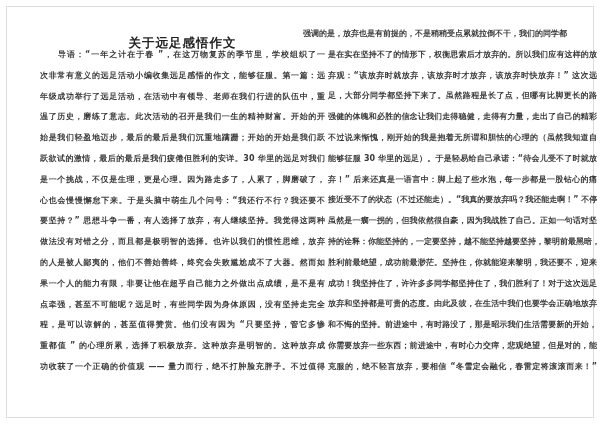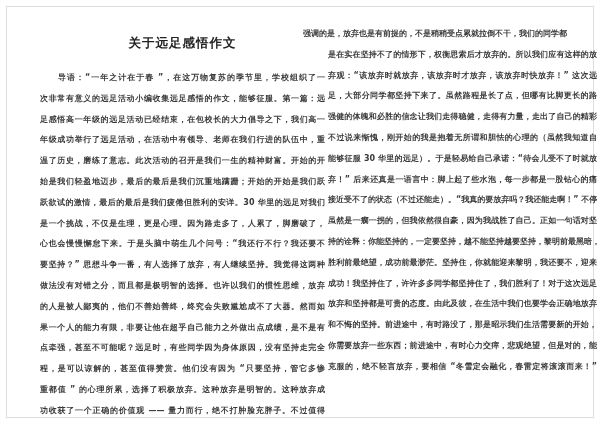--- a/index.html
+++ b/index.html
@@ -26,21 +26,21 @@
     text-align: center;
     font-size: 12.5px;
     font-weight: bold;
     color: #222222;
     letter-spacing: 1px;
     white-space: nowrap;
   }
   .col {
     position: absolute;
   }
-  .col-left  { left: 40px;  top: 45px; width: 285px; margin-top: 23px; }
+  .col-left  { left: 40px;  top: 45px; width: 285px; }
   .col-right { left: 328px; top: 24px; width: 269px; }
   .tline {
     height: 20.8px;
     line-height: 20.8px;
     font-size: 8px;
     font-weight: 600;
     color: #3a3a3a;
     white-space: nowrap;
     overflow: hidden;
     text-align: justify;
@@ -56,21 +56,20 @@
 <body>
 
 <div class="page">
   <div class="frame"></div>
 
   <h1 class="doc-title">关于远足感悟作文</h1>
 
   <div class="col col-left" id="left-lines">
       <div class="tline">　　导语：“一年之计在于春 ”，在这万物复苏的季节里，学校组织了一</div>
       <div class="tline">次非常有意义的远足活动小编收集远足感悟的作文，能够征服。第一篇：远</div>
-      <div class="tline">足感悟高一年级的远足活动已经结束，在包校长的大力倡导之下，我们高一</div>
       <div class="tline">年级成功举行了远足活动，在活动中有领导、老师在我们行进的队伍中，重</div>
       <div class="tline">温了历史，磨练了意志。此次活动的召开是我们一生的精神财富。开始的开</div>
       <div class="tline">始是我们轻盈地迈步，最后的最后是我们沉重地蹒跚；开始的开始是我们跃</div>
       <div class="tline">跃欲试的激情，最后的最后是我们疲倦但胜利的安详。30 华里的远足对我们</div>
       <div class="tline">是一个挑战，不仅是生理，更是心理。因为路走多了，人累了，脚磨破了，</div>
       <div class="tline">心也会慢慢懈怠下来。于是头脑中萌生几个问号：“我还行不行？我还要不</div>
       <div class="tline">要坚持？” 思想斗争一番，有人选择了放弃，有人继续坚持。我觉得这两种</div>
       <div class="tline">做法没有对错之分，而且都是极明智的选择。也许以我们的惯性思维，放弃</div>
       <div class="tline">的人是被人鄙夷的，他们不善始善终，终究会失败尴尬成不了大器。然而如</div>
       <div class="tline">果一个人的能力有限，非要让他在超乎自己能力之外做出点成绩，是不是有</div>

